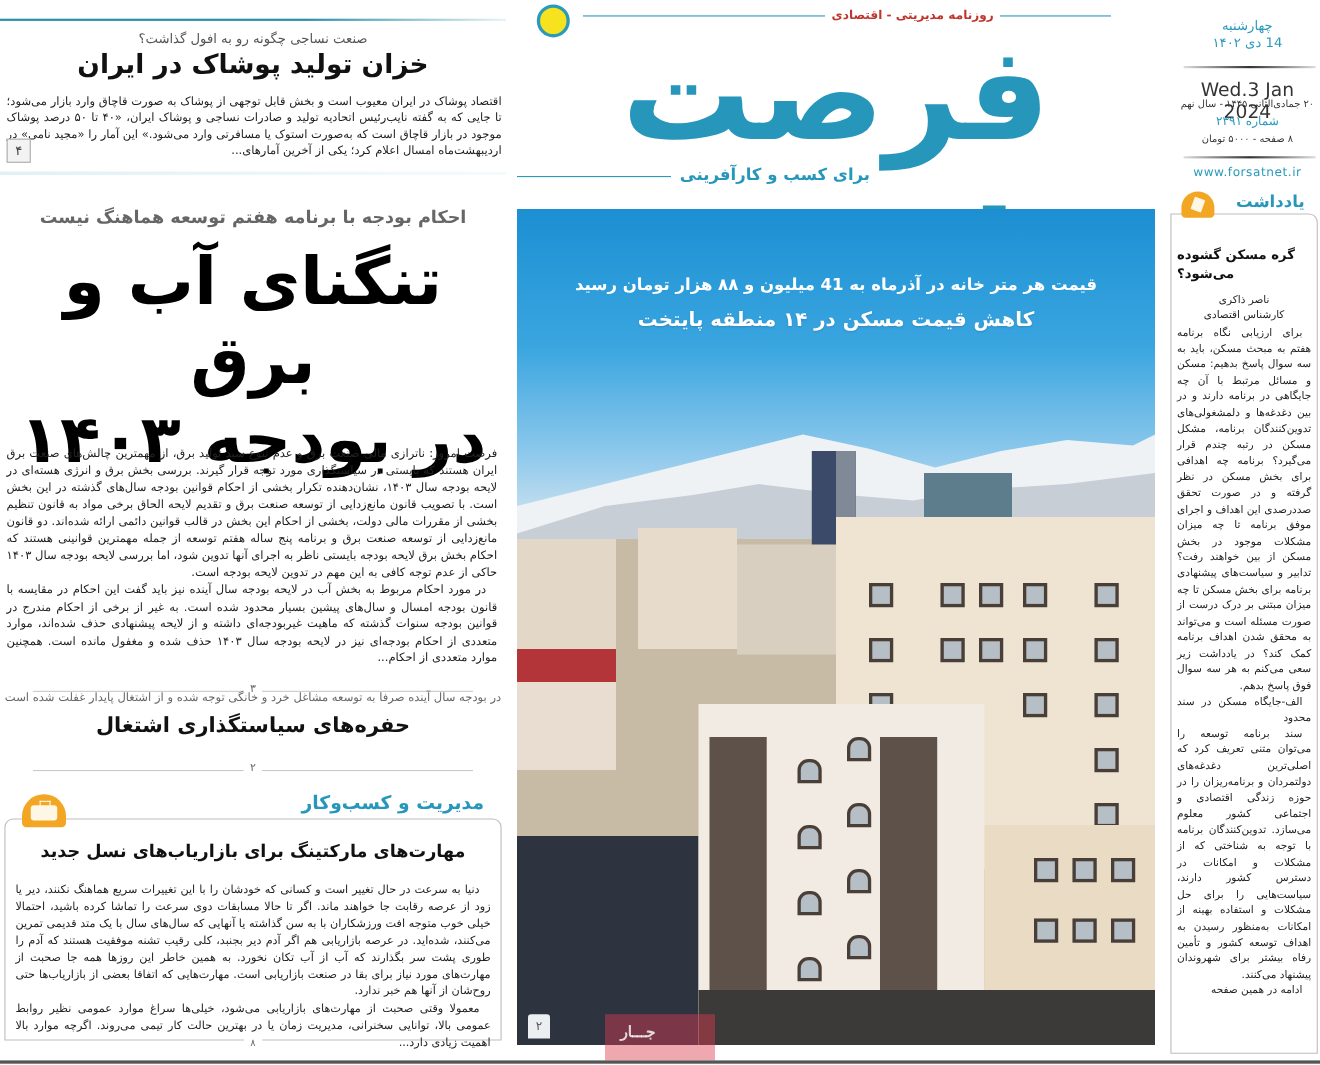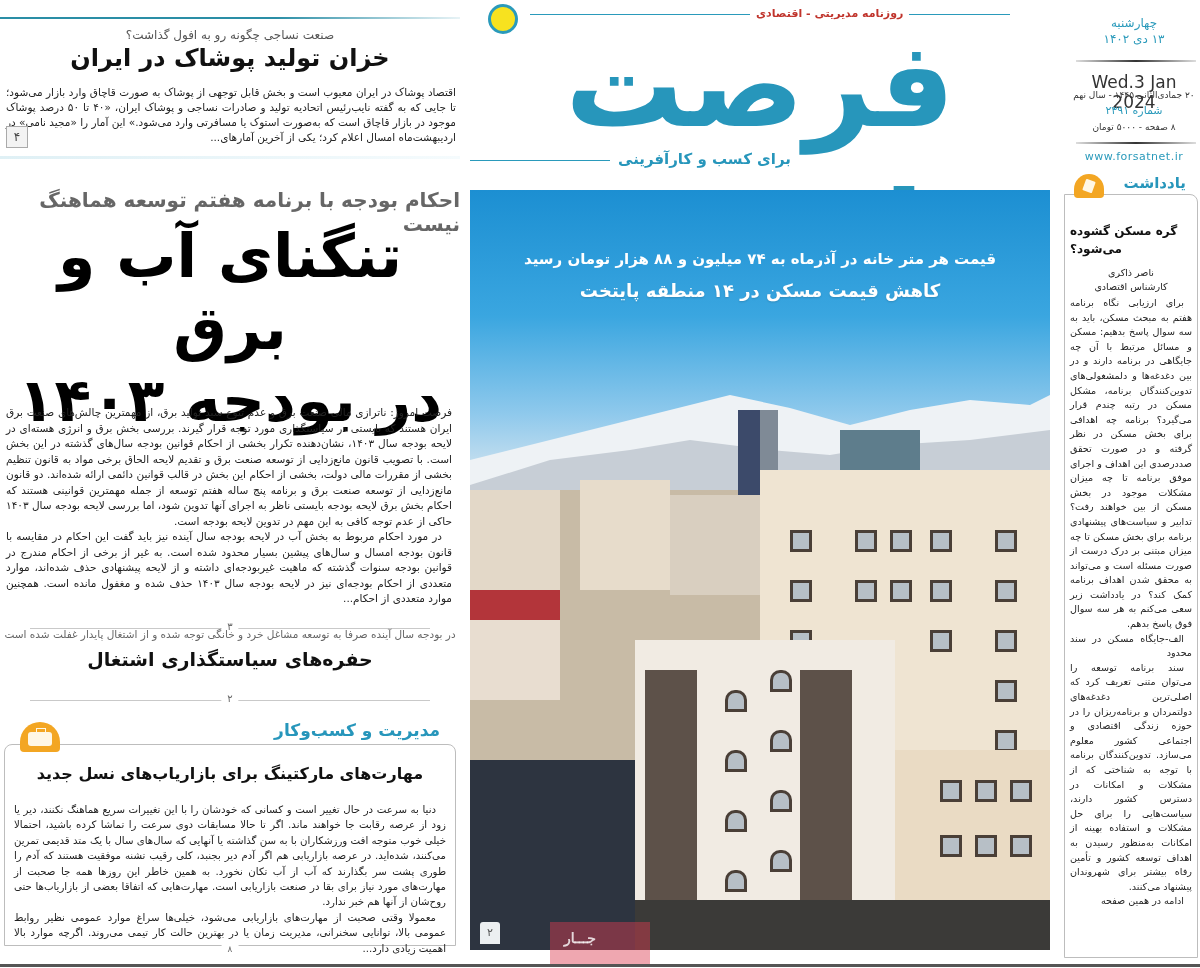--- a/index.html
+++ b/index.html
@@ -30,21 +30,21 @@
   .info .pdate { position: absolute; top: 32px; left: 0; right: 0; font-size: 12px; color: #2a9abb; }
   .info .hr { position: absolute; left: 8px; right: 4px; height: 2px; background: linear-gradient(to right, #ddd, #333, #ddd); }
   .info .edate { position: absolute; top: 72px; left: 0; right: 0; font-size: 17px; color: #333; direction: ltr; }
   .info .hdate { position: absolute; top: 90px; left: 0; right: 0; font-size: 9px; color: #333; }
   .info .num { position: absolute; top: 104px; left: 0; right: 0; font-size: 11px; color: #2a9abb; }
   .info .price { position: absolute; top: 122px; left: 0; right: 0; font-size: 9px; color: #333; }
   .info .site { position: absolute; top: 150px; left: 0; right: 0; font-size: 11px; color: #2a9abb; direction: ltr; letter-spacing: 0.5px; }
 
   
   .lead { position: absolute; left: 0; top: 180px; width: 460px; height: 440px; direction: rtl; }
-  .lead .kicker { position: absolute; top: 8px; left: 0; right: 0; text-align: right; font-size: 20px; font-weight: bold; color: #666; }
+  .lead .kicker { position: absolute; top: 8px; left: 0; right: 0; text-align: center; font-size: 16px; font-weight: bold; color: #666; }
   .lead .title { position: absolute; top: 40px; left: 0; right: 0; text-align: center; font-size: 60px; font-weight: bold; color: #000; line-height: 72px; font-family: "DejaVu Sans", sans-serif; }
   .lead .body { position: absolute; top: 225px; left: 6px; right: 8px; font-size: 10.5px; line-height: 15.5px; text-align: justify; color: #222; }
   .divider { position: absolute; height: 12px; }
   .divider .ln { position: absolute; top: 6px; left: 0; right: 0; height: 1px; background: #c9c9c9; }
   .divider .pg { position: absolute; left: 50%; top: -1px; transform: translateX(-50%); background: #fff; padding: 0 6px; font-size: 10px; color: #666; }
 
   
   .second { position: absolute; left: 0; top: 620px; width: 460px; height: 80px; }
   .second .kicker { position: absolute; top: 8px; left: 0; right: 0; text-align: center; font-size: 10.5px; color: #666; }
   .second .title { position: absolute; top: 28px; left: 0; right: 0; text-align: center; font-size: 19px; font-weight: bold; color: #111; }
@@ -102,21 +102,21 @@
   <div class="tagtop"></div>
   <div class="tagtop-text">روزنامه مدیریتی - اقتصادی</div>
   <div class="sun"></div>
   <h1 class="logo">فرصت امروز</h1>
   <div class="tagbottom"></div>
   <div class="tagbottom-text">برای کسب و کارآفرینی</div>
 </header>
 
 <aside class="info">
   <div class="day">چهارشنبه</div>
-  <div class="pdate">۱۳ دی ۱۴۰۲</div>
+  <div class="pdate">14 دی ۱۴۰۲</div>
   <div class="hr" style="top:60px"></div>
   <div class="edate">Wed.3 Jan 2024</div>
   <div class="hdate">۲۰ جمادی‌الثانی ۱۴۴۵ - سال نهم</div>
   <div class="num">شماره ۲۳۹۱</div>
   <div class="price">۸ صفحه - ۵۰۰۰ تومان</div>
   <div class="hr" style="top:142px"></div>
   <a class="site">www.forsatnet.ir</a>
 </aside>
 
 <article class="lead">
@@ -210,21 +210,21 @@
 
     <div class="bld" style="left:425px; top:260px; width:155px; height:200px; background:#eadbc4;"></div>
     <div class="win" style="left:470px; top:290px;"></div>
       <div class="win" style="left:505px; top:290px;"></div>
       <div class="win" style="left:540px; top:290px;"></div>
     <div class="win" style="left:470px; top:345px;"></div>
       <div class="win" style="left:505px; top:345px;"></div>
       <div class="win" style="left:540px; top:345px;"></div>
     <div class="bld" style="left:165px; top:410px; width:415px; height:60px; background:#3b3a38;"></div>
   </div>
-  <div class="kicker">قیمت هر متر خانه در آذرماه به ۷۴ میلیون و ۸۸ هزار تومان رسید</div>
+  <div class="kicker">قیمت هر متر خانه در آذرماه به 41 میلیون و ۸۸ هزار تومان رسید</div>
   <h2 class="title">کاهش قیمت مسکن در ۱۴ منطقه پایتخت</h2>
   <div class="pagebox">۲</div>
 </article>
 
 <div class="watermark">
   <span class="wm-text">جـــار</span>
 </div>
 
 <section class="edit">
   <div class="frame"></div>

